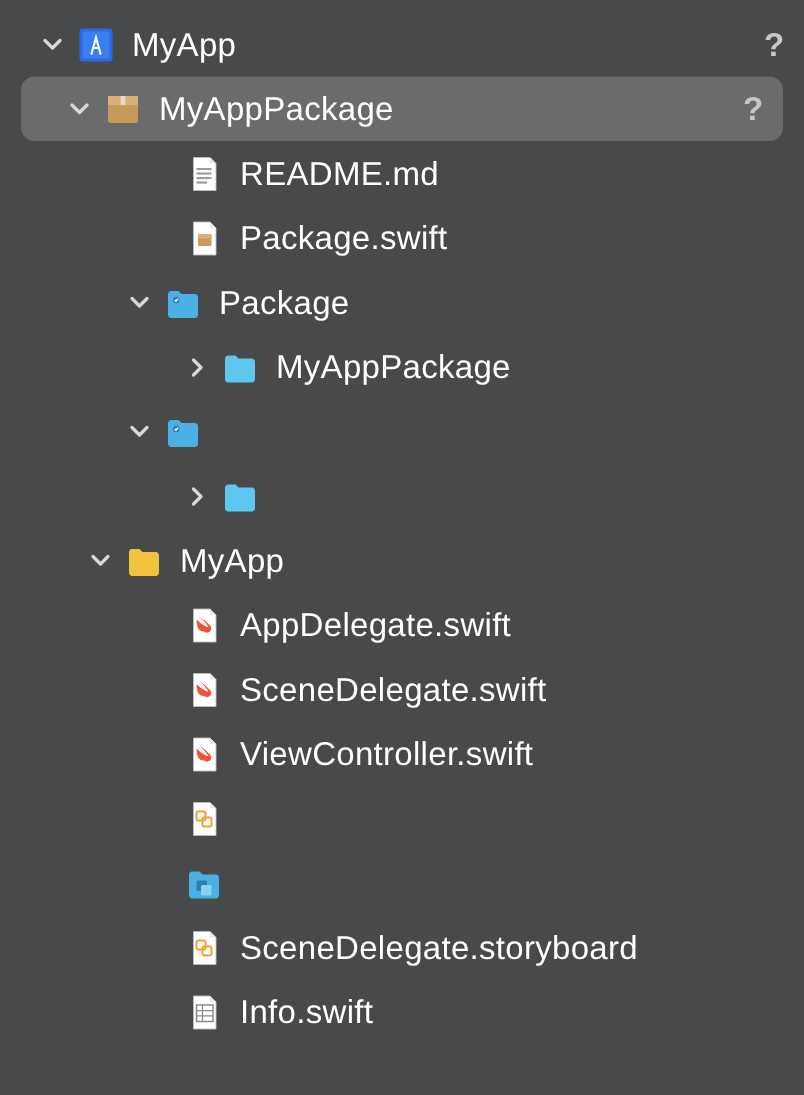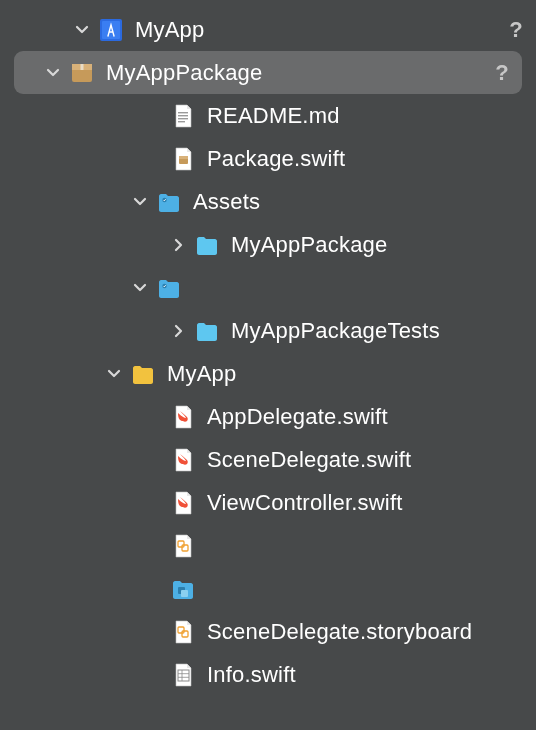--- a/index.html
+++ b/index.html
@@ -32,21 +32,21 @@
     .icon { width: 28px; height: 28px; display: inline-flex; align-items: center; justify-content: center; flex-shrink: 0; margin-right: 10px; }
     .icon svg { width: 26px; height: 26px; }
     .label { white-space: nowrap; flex: 1; font-weight: 400; letter-spacing: 0.2px; }
     .status { width: 20px; text-align: center; color: #c7c7c7; font-size: 22px; font-weight: 600; flex-shrink: 0; }
     
     .d0 { width: 10px; }
     .d1 { width: 42px; } 
     .d1c { width: 82px; } 
     .d1m { width: 82px; }  
     
-    .row:not(.selected) { padding-left: 26px; margin-left: 35px; }
+    .row:not(.selected) { padding-left: 14px; }
     .row.selected { padding-left: 0; }
     .row.selected .indent.d1 { width: 28px; }
   </style>
 </head>
 <body>
 
 <svg width="0" height="0" style="position:absolute">
   <defs>
 
     <g id="chev-down">
@@ -192,21 +192,21 @@
   <span class="tw">
       <svg viewBox="0 0 14 14">
         <use href="#chev-down"></use>
       </svg>
     </span>
   <span class="icon">
       <svg viewBox="0 0 26 26">
         <use href="#ico-folder-blue"></use>
       </svg>
     </span>
-  <span class="label">Assets</span>
+  <span class="label">Package</span>
 </div>
 
 <div class="row">
   <span class="indent" style="width:106px"></span>
   <span class="tw">
       <svg viewBox="0 0 14 14">
         <use href="#chev-right"></use>
       </svg>
     </span>
   <span class="icon">
@@ -236,21 +236,20 @@
   <span class="tw">
       <svg viewBox="0 0 14 14">
         <use href="#chev-right"></use>
       </svg>
     </span>
   <span class="icon">
       <svg viewBox="0 0 26 26">
         <use href="#ico-folder-cyan"></use>
       </svg>
     </span>
-  <span class="label">MyAppPackageTests</span>
 </div>
 
 <div class="row">
   <span class="indent d1"></span>
   <span class="tw">
       <svg viewBox="0 0 14 14">
         <use href="#chev-down"></use>
       </svg>
     </span>
   <span class="icon">

